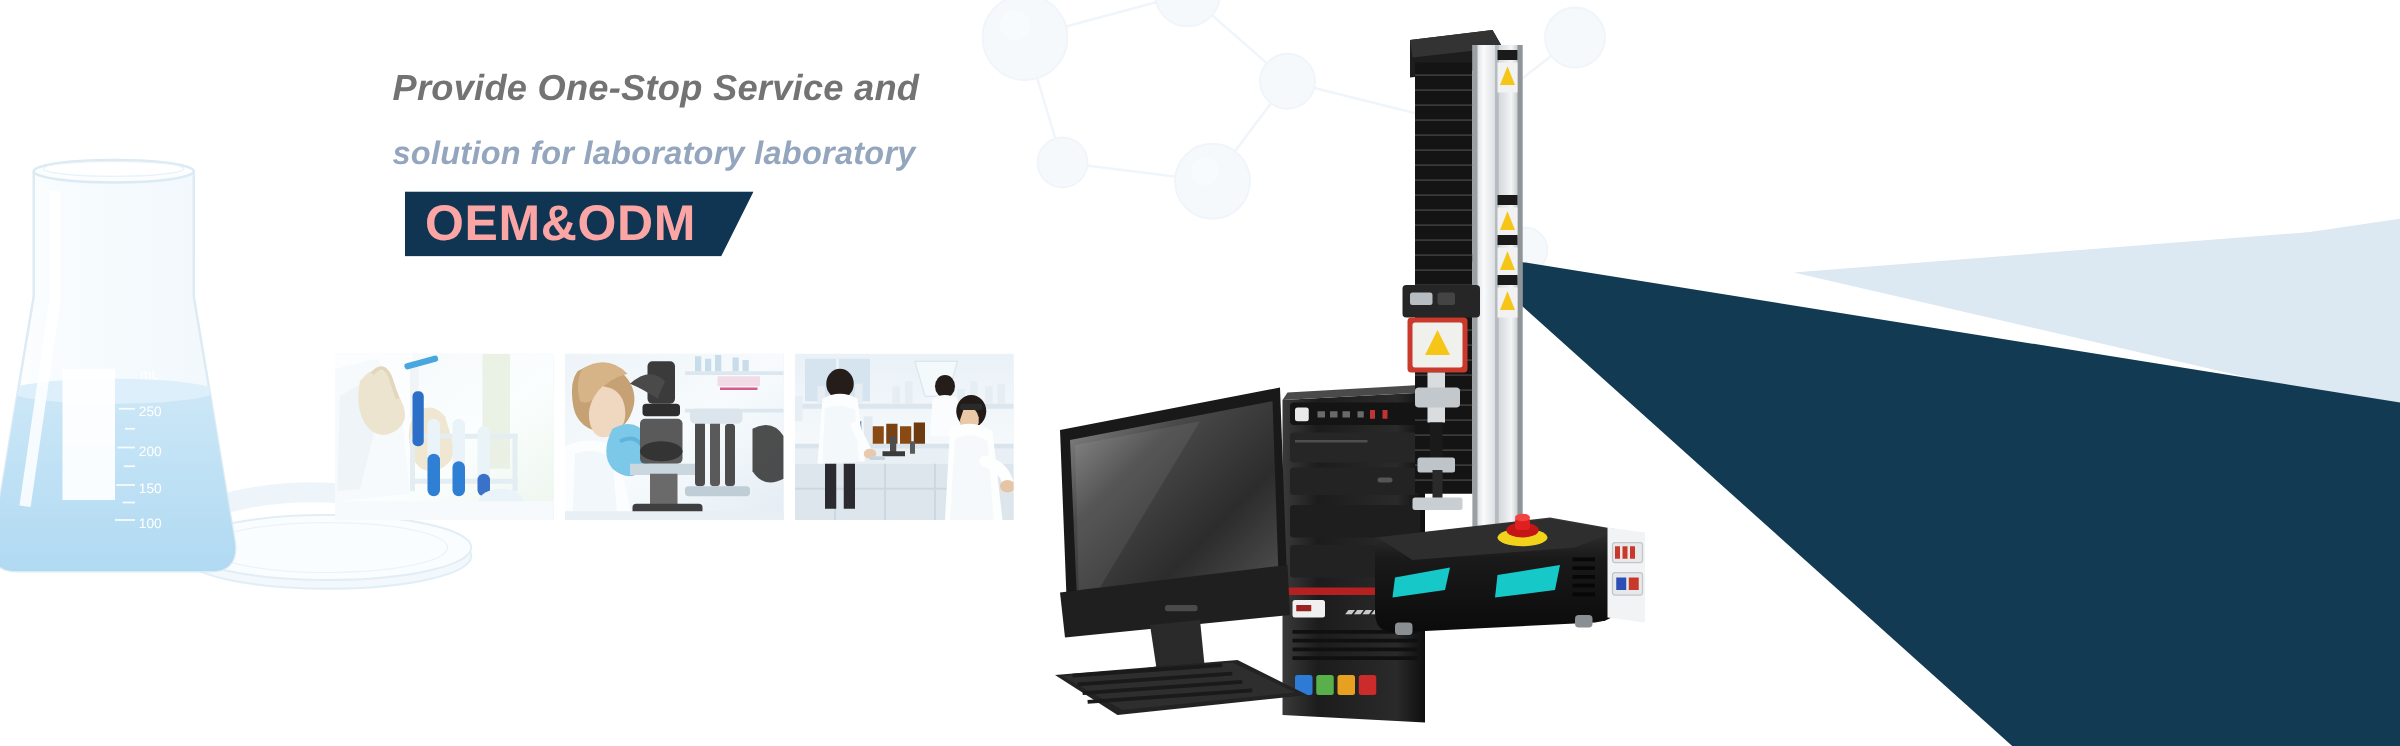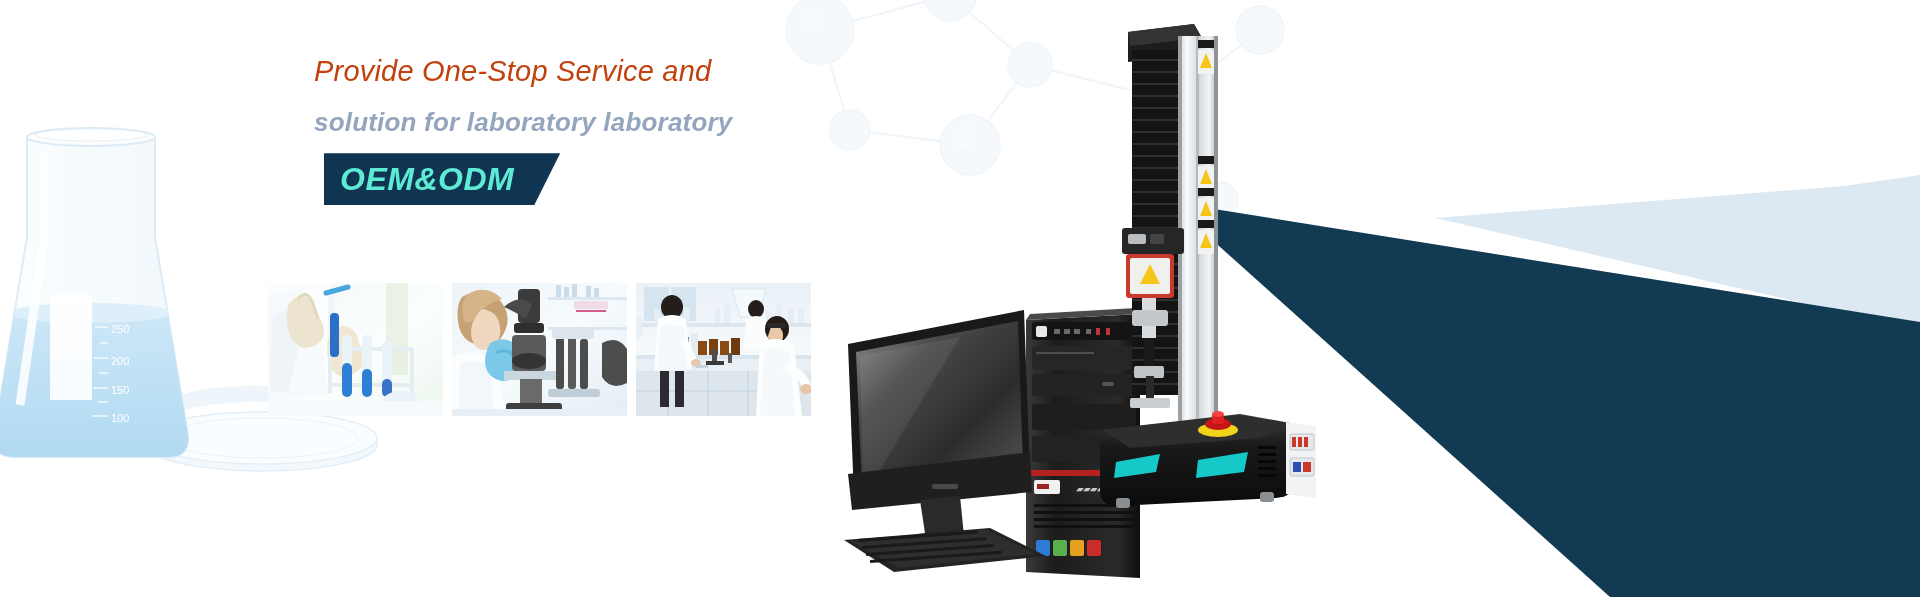--- a/index.html
+++ b/index.html
@@ -21,42 +21,42 @@
 
   
   .arrow-layer { position:absolute; right:0; top:0; width:780px; height:597px; }
 
   
   .flask-wrap { position:absolute; left:-10px; top:105px; width:420px; height:400px; }
 
   
   .copy { position:absolute; left:314px; top:55px; width:760px; }
   .line1 {
-    font-size:29px; font-weight:normal; font-style:italic;
-    color:#c2410c; letter-spacing:.2px; line-height:1.15;
+    font-size:29px; font-weight:bold; font-style:italic;
+    color:#737373; letter-spacing:.2px; line-height:1.15;
     white-space:nowrap;
   }
   .line2 {
     margin-top:20px;
     font-size:26px; font-weight:bold; font-style:italic;
     color:#93A6BE; letter-spacing:.2px; line-height:1.15;
     white-space:nowrap;
   }
   .badge-row { margin-top:15px; margin-left:10px; position:relative; height:52px; }
   .badge {
     position:absolute; left:0; top:0; height:52px;
     background:#0F3553;
     padding:0 26px 0 16px;
     display:flex; align-items:center;
     clip-path: polygon(0 0, 100% 0, calc(100% - 26px) 100%, 0 100%);
     padding-right:46px;
   }
   .badge-text {
-    font-size:32px; font-weight:bold; font-style:italic;
-    color:#5eead4; letter-spacing:.5px; white-space:nowrap;
+    font-size:40px; font-weight:bold; 
+    color:#fca5a5; letter-spacing:.5px; white-space:nowrap;
   }
 
   
   .photos { position:absolute; left:268px; top:283px; display:flex; gap:9px; }
   .photo { width:175px; height:133px; position:relative; overflow:hidden; background:#eef3f7; }
 
   
   .hardware { position:absolute; left:840px; top:0; width:520px; height:597px; }
   .machine { position:absolute; left:1090px; top:10px; width:230px; height:520px; }
 

